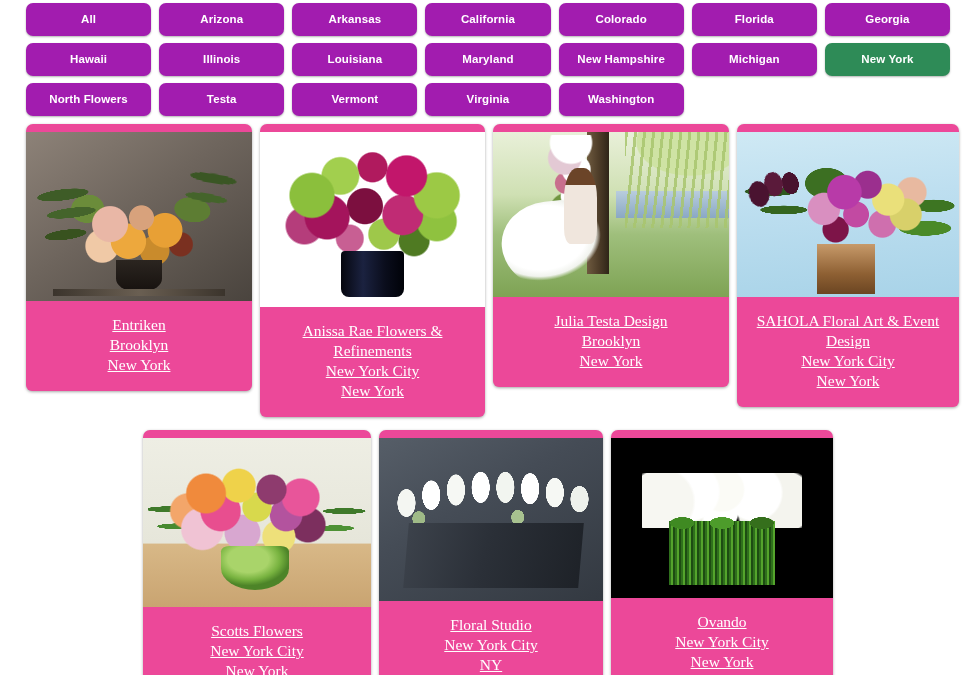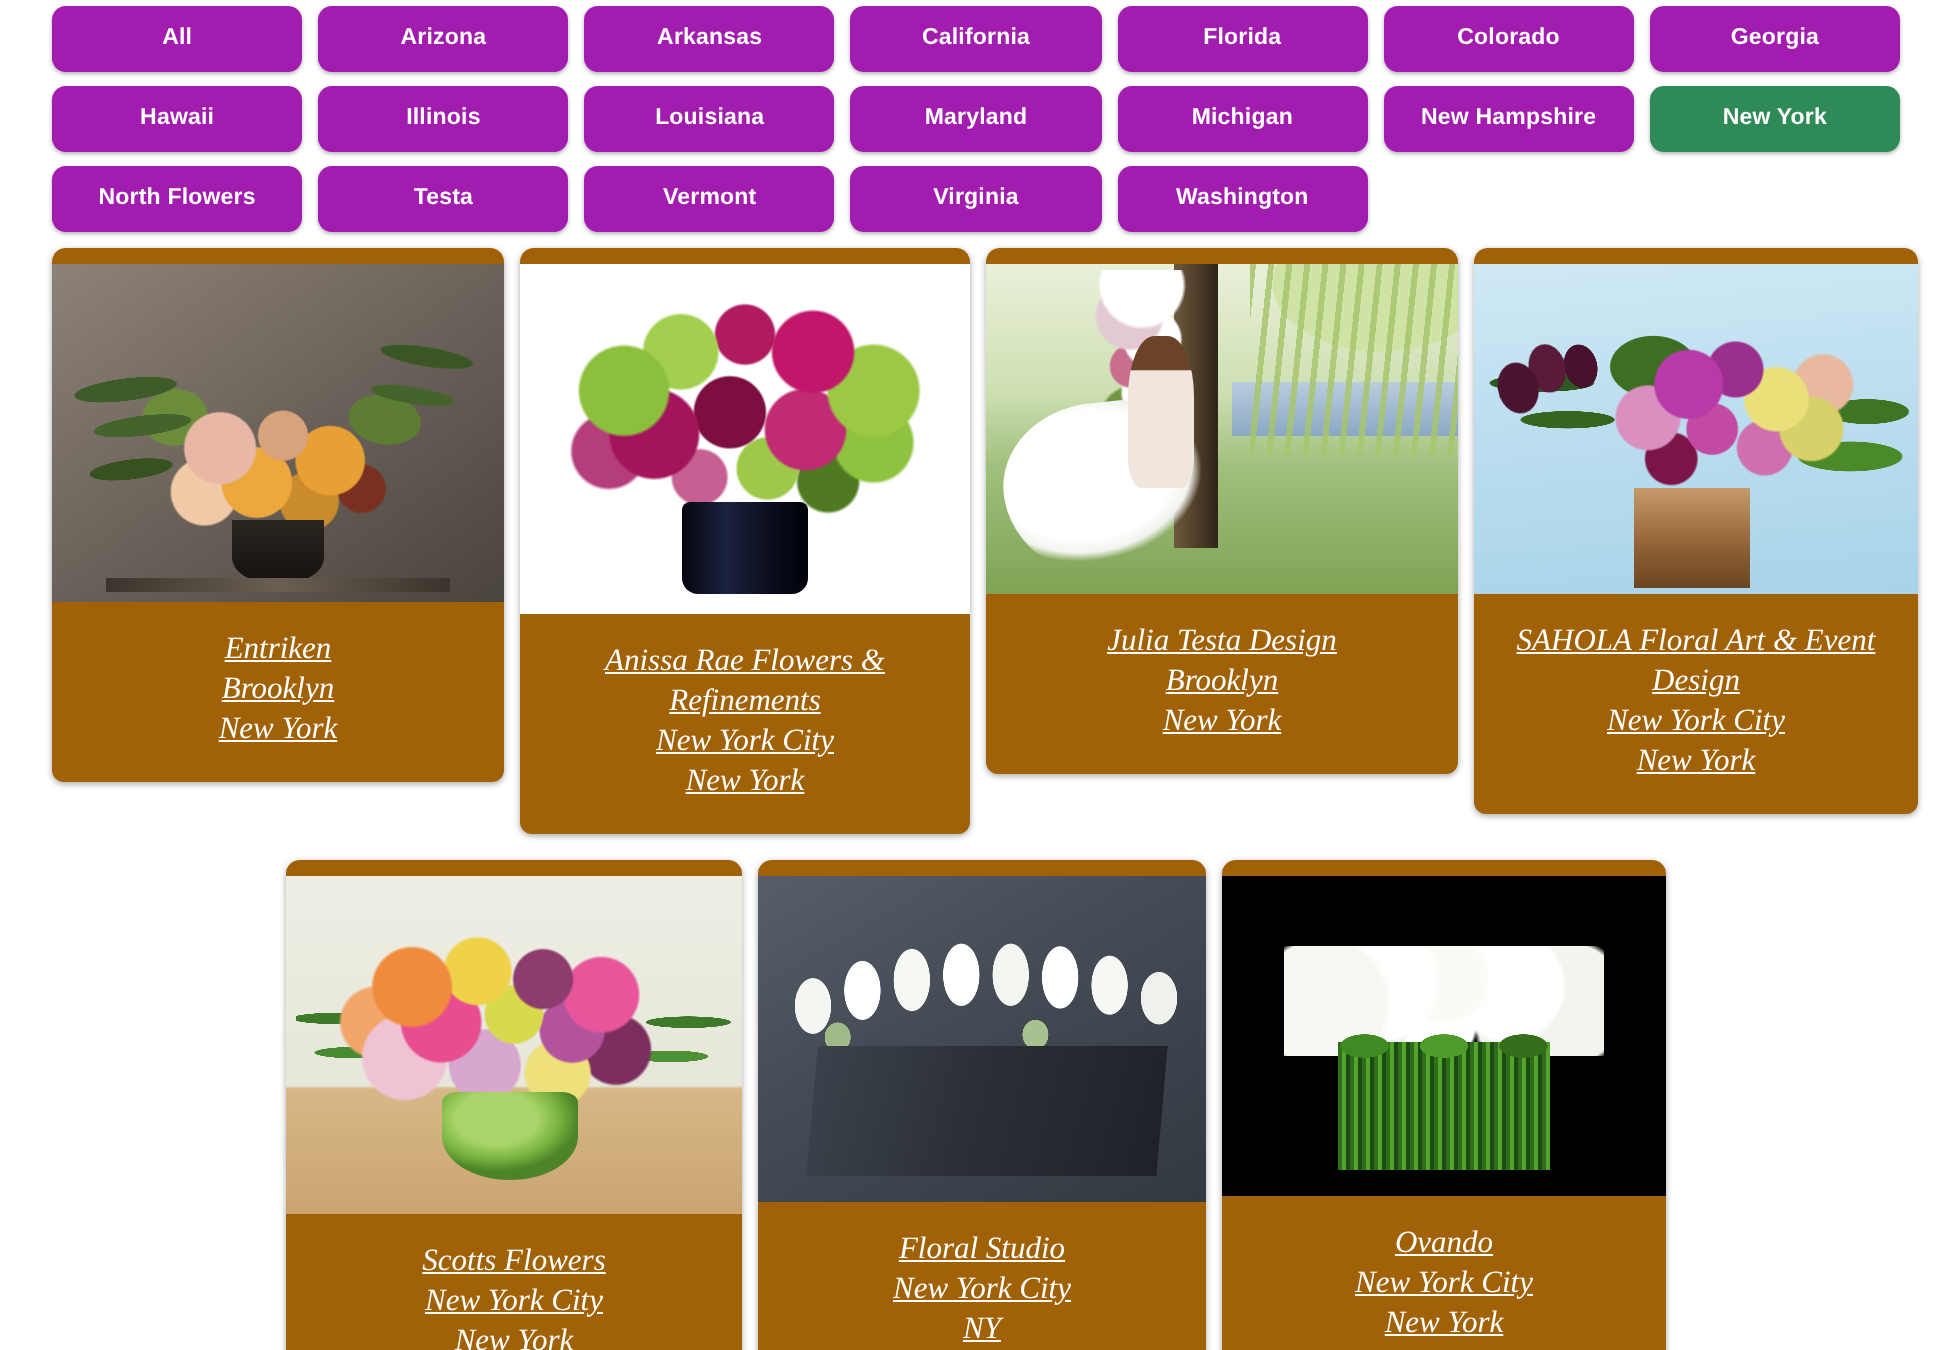--- a/index.html
+++ b/index.html
@@ -53,28 +53,27 @@
   .card-row {
     display: flex;
     align-items: flex-start;
     justify-content: center;
     gap: 8px;
     margin-bottom: 13px;
   }
   #row-1 { justify-content: space-between; }
 
   .card {
-    background: #a16207;
+    background: #ec4899;
     border-radius: 7px 7px 6px 6px;
     padding-top: 8px;
     overflow: hidden;
     box-shadow: 0 1px 3px rgba(0,0,0,.35);
     cursor: pointer;
     flex: 0 0 auto;
-    font-style: italic;
   }
   .card-photo {
     width: 100%;
     display: block;
     position: relative;
     overflow: hidden;
     background-size: cover;
     background-position: center;
   }
   .card-caption {
@@ -332,29 +331,29 @@
   }
 </style>
 </head>
 <body>
 
 <div id="filter-bar">
     <button class="filter-btn">All</button>
     <button class="filter-btn">Arizona</button>
     <button class="filter-btn">Arkansas</button>
     <button class="filter-btn">California</button>
+    <button class="filter-btn">Colorado</button>
     <button class="filter-btn">Florida</button>
-    <button class="filter-btn">Colorado</button>
     <button class="filter-btn">Georgia</button>
     <button class="filter-btn">Hawaii</button>
     <button class="filter-btn">Illinois</button>
     <button class="filter-btn">Louisiana</button>
     <button class="filter-btn">Maryland</button>
+    <button class="filter-btn">New Hampshire</button>
     <button class="filter-btn">Michigan</button>
-    <button class="filter-btn">New Hampshire</button>
     <button class="filter-btn is-active">New York</button>
     <button class="filter-btn">North Flowers</button>
     <button class="filter-btn">Testa</button>
     <button class="filter-btn">Vermont</button>
     <button class="filter-btn">Virginia</button>
     <button class="filter-btn">Washington</button>
   </div>
 
 <div id="gallery">
     <div class="card-row" id="row-1">

